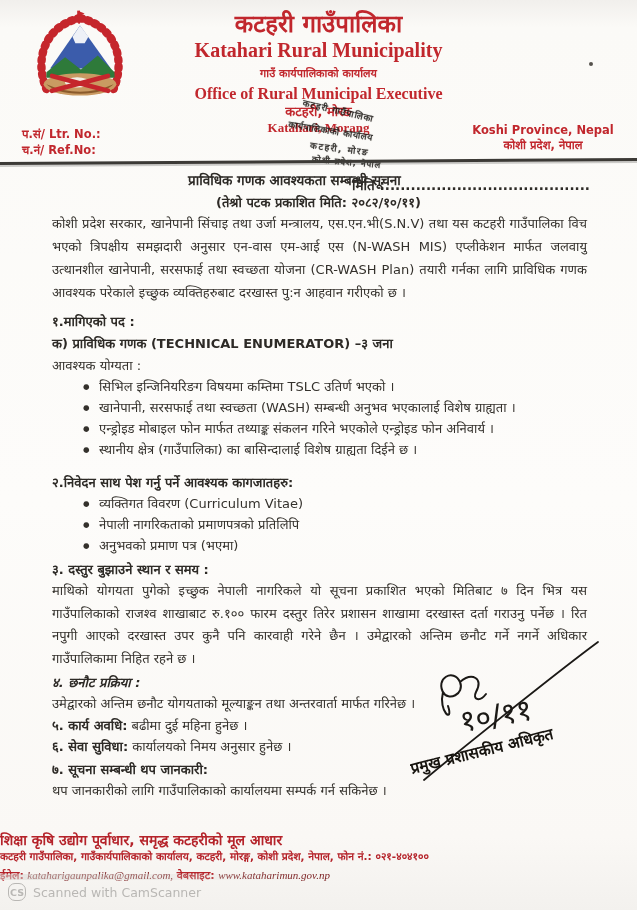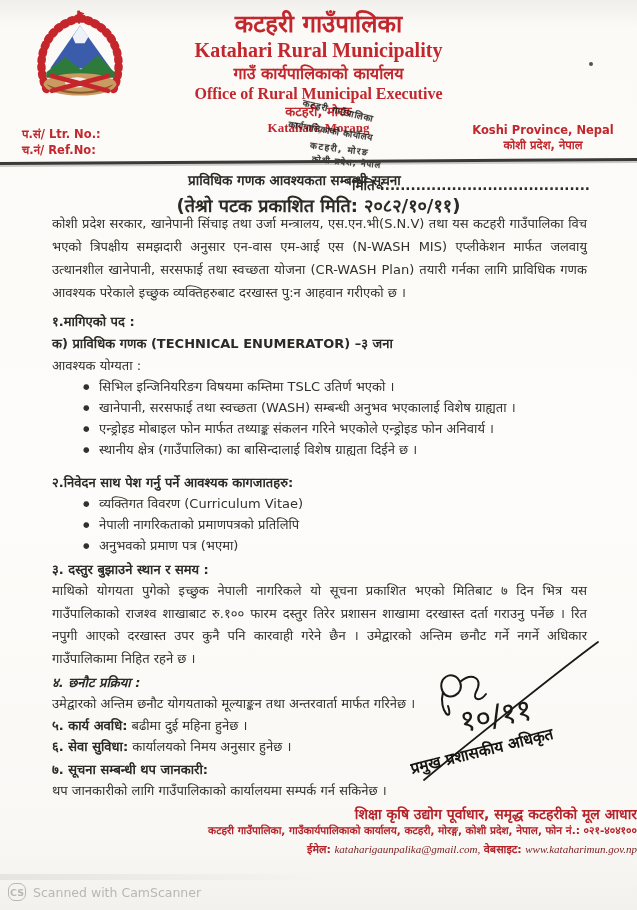--- a/index.html
+++ b/index.html
@@ -8,53 +8,53 @@
   .page {
     position:relative; width:637px; height:910px; overflow:hidden;
     background:linear-gradient(180deg,#f1efec 0%, #fbfaf7 3%, #fdfcfa 55%, #faf8f5 92%, #f3f1ee 100%);
     color:#33302b;
   }
   
   .emblem { position:absolute; left:24px; top:8px; width:112px; height:106px; }
   .hdr-center { position:absolute; left:0; right:0; top:10px; text-align:center; color:#c1272d; }
   .h-np-title   { font-size:24px; font-weight:bold; line-height:28px; }
   .h-en-title   { font-family:"Liberation Serif", serif; font-size:20px; font-weight:bold; line-height:25px; }
-  .h-np-office  { font-size:16px; font-weight:bold; line-height:21px; }
+  .h-np-office  { font-size:11px; font-weight:bold; line-height:21px; }
   .h-en-office  { font-family:"Liberation Serif", serif; font-size:16px; font-weight:bold; line-height:20px; }
   .h-place-np   { font-size:13px; font-weight:bold; line-height:16px; }
   .h-place-en   { font-family:"Liberation Serif", serif; font-size:13px; font-weight:bold; line-height:16px; }
   .ltr-block { position:absolute; left:22px; top:126px; color:#c1272d; font-size:11.5px; font-weight:bold; line-height:16px; }
   .province-block { position:absolute; right:14px; top:123px; width:160px; text-align:center; color:#c1272d; font-size:11.5px; font-weight:bold; line-height:15px; }
   .stamp { position:absolute; left:250px; top:100px; width:190px; height:70px; pointer-events:none; }
   .stamp span { position:absolute; white-space:nowrap; color:rgba(28,25,22,.78); font-weight:bold; text-shadow:0 0 1px rgba(28,25,22,.35); }
   .st1 { left:52px; top:4px;  font-size:9px;   transform:rotate(13deg); letter-spacing:1px; }
   .st2 { left:38px; top:24px; font-size:9px;   transform:rotate(9deg);  letter-spacing:.5px; }
   .st3 { left:60px; top:42px; font-size:9px;   transform:rotate(7deg);  letter-spacing:1.5px; }
   .st4 { left:62px; top:56px; font-size:8.5px; transform:rotate(5deg);  letter-spacing:1px; }
   .rule { position:absolute; left:0; right:0; top:160px; height:2.5px; background:#3c3a36; transform:rotate(-0.35deg); box-shadow:0 2px 0 rgba(60,58,54,.25); }
   .artifact-dot { position:absolute; left:589px; top:62px; width:4px; height:4px; border-radius:50%; background:#55524d; }
   
   .content { position:absolute; left:0; right:0; top:166px; }
   .title-area { position:relative; height:46px; }
   .notice-title { position:absolute; left:188px; top:5px; font-size:13.5px; font-weight:bold; color:#2d2a26; white-space:nowrap; }
   .date-line { position:absolute; left:352px; top:10px; font-size:13.5px; font-weight:bold; color:#2d2a26; white-space:nowrap; }
-  .subtitle { position:absolute; left:0; right:0; top:27px; text-align:center; font-size:18px; font-weight:bold; color:#2d2a26; }
+  .subtitle { position:absolute; left:0; right:0; top:27px; text-align:center; font-size:13px; font-weight:bold; color:#2d2a26; }
   .body { margin:0 50px 0 52px; font-size:13px; color:#34312c; }
   .intro { text-align:justify; line-height:23px; }
   .sec { line-height:21px; margin-top:1px; }
   .bold { font-weight:bold; color:#2d2a26; }
   ul.bullets { list-style:none; margin:0 0 0 30px; }
   ul.bullets li { position:relative; padding-left:17px; line-height:21px; }
   ul.bullets li::before { content:"●"; position:absolute; left:1px; top:0; font-size:7.5px; }
   .para3 { text-align:justify; line-height:22.5px; }
   .line215 { line-height:21.5px; }
   
   .signature { position:absolute; right:12px; top:632px; width:215px; height:160px; }
   
-  .footer { position:absolute; left:0; right:0; top:805px; text-align:right; color:#b5232a; }
+  .footer { position:absolute; left:0; right:0; top:831px; text-align:left; color:#b5232a; }
   .f-slogan  { font-size:14px; font-weight:bold; line-height:18px; }
   .f-address { font-size:10.5px; font-weight:bold; line-height:15px; }
   .f-contact { font-size:11px; margin-top:3px; }
   .f-label { font-weight:bold; }
   .f-val { font-family:"Liberation Serif", serif; font-style:italic; color:#7c2022; }
   
   .scan-edge { position:absolute; left:0; top:874px; width:320px; height:6px; background:linear-gradient(90deg,#d9d7d3,rgba(217,215,211,0)); opacity:.55; }
   .watermark { position:absolute; left:8px; top:883px; display:flex; align-items:center; gap:7px; color:#b9b7b4; font-size:12.5px; }
   .cs-badge { width:18px; height:18px; border:1.6px solid #b9b7b4; border-radius:7px; display:flex; align-items:center; justify-content:center; font-size:9.5px; font-weight:bold; }
 </style>

